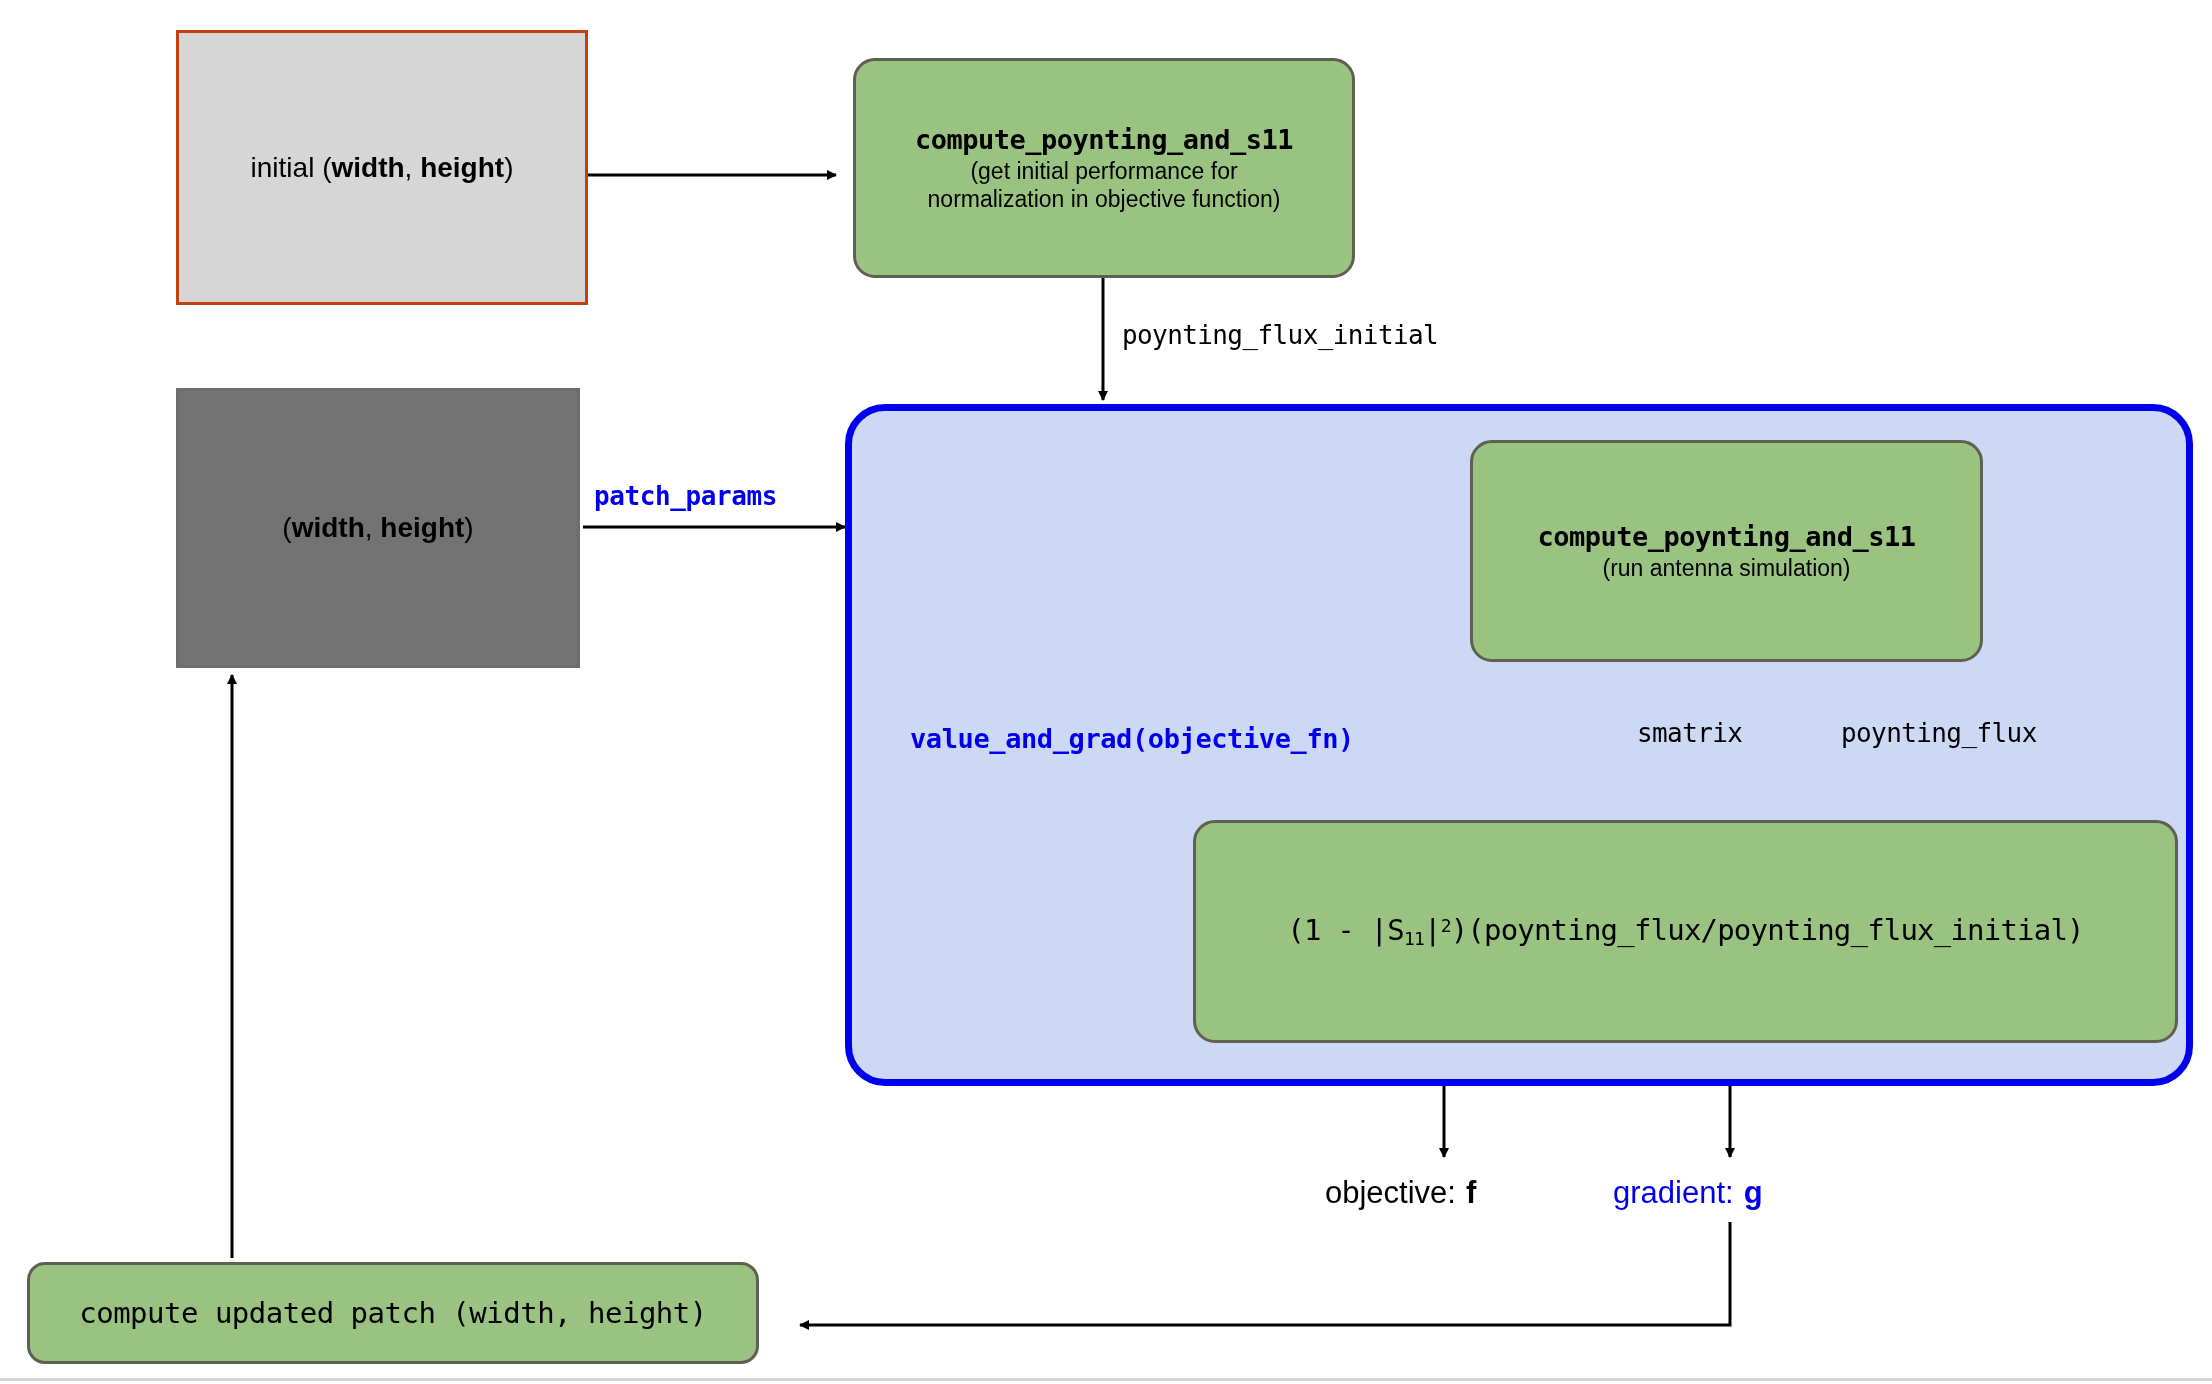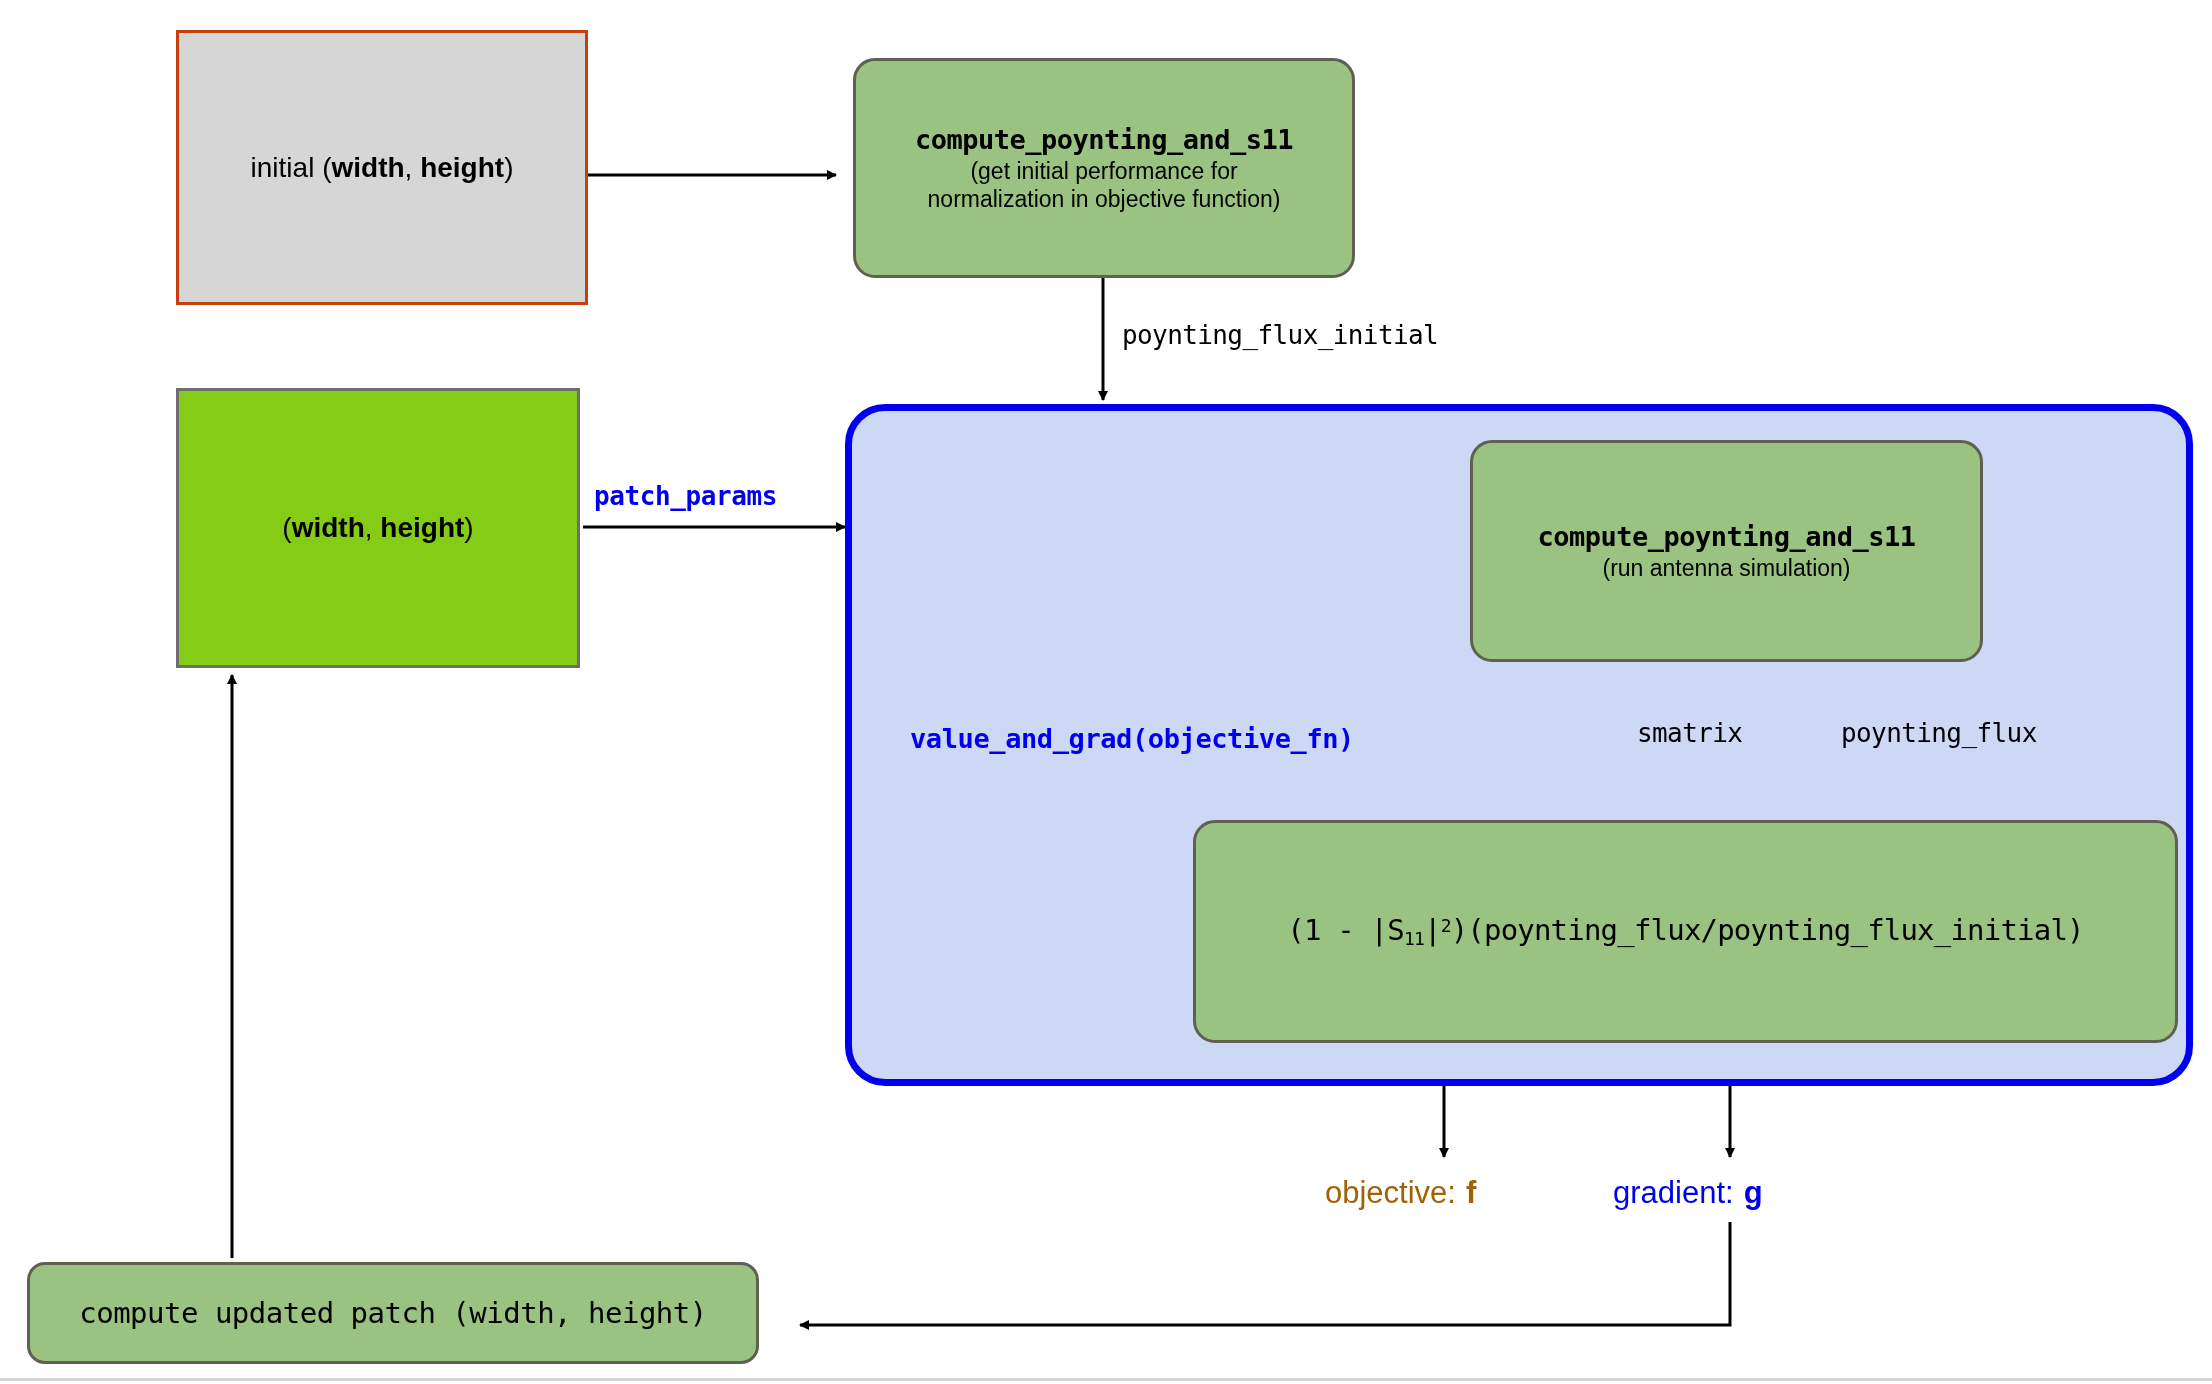--- a/index.html
+++ b/index.html
@@ -24,21 +24,21 @@
     align-items: center;
     justify-content: center;
     text-align: center;
     color: #000000;
   }
   .node-gray {
     background: #d6d6d6;
     border: 3px solid #c2410c;
   }
   .node-yellow {
-    background: #84cc16;
+    background: #737373;
     border: 3px solid #6e6e6e;
     justify-content: center;
   }
   .node-green {
     background: #9ac382;
     border: 3px solid #5f5f52;
     border-radius: 22px;
   }
   .title-mono {
     font-family: "DejaVu Sans Mono", monospace;
@@ -106,21 +106,21 @@
   .formula sup { font-size: 0.62em; vertical-align: 0.45em; }
 
   
   .output-label {
     position: absolute;
     font-family: "Liberation Sans", sans-serif;
     font-size: 31px;
     white-space: nowrap;
   }
   .output-label .sym { font-weight: bold; padding-left: 10px; }
-  .out-objective { color: #a16207; }
+  .out-objective { color: #000000; }
   .out-gradient { color: #0000ee; }
   .out-gradient .sym { color: #0000ee; }
 
   
   #bottom-rule {
     position: absolute;
     left: 0; right: 0;
     height: 3px;
     background: #d4d4d4;
   }

